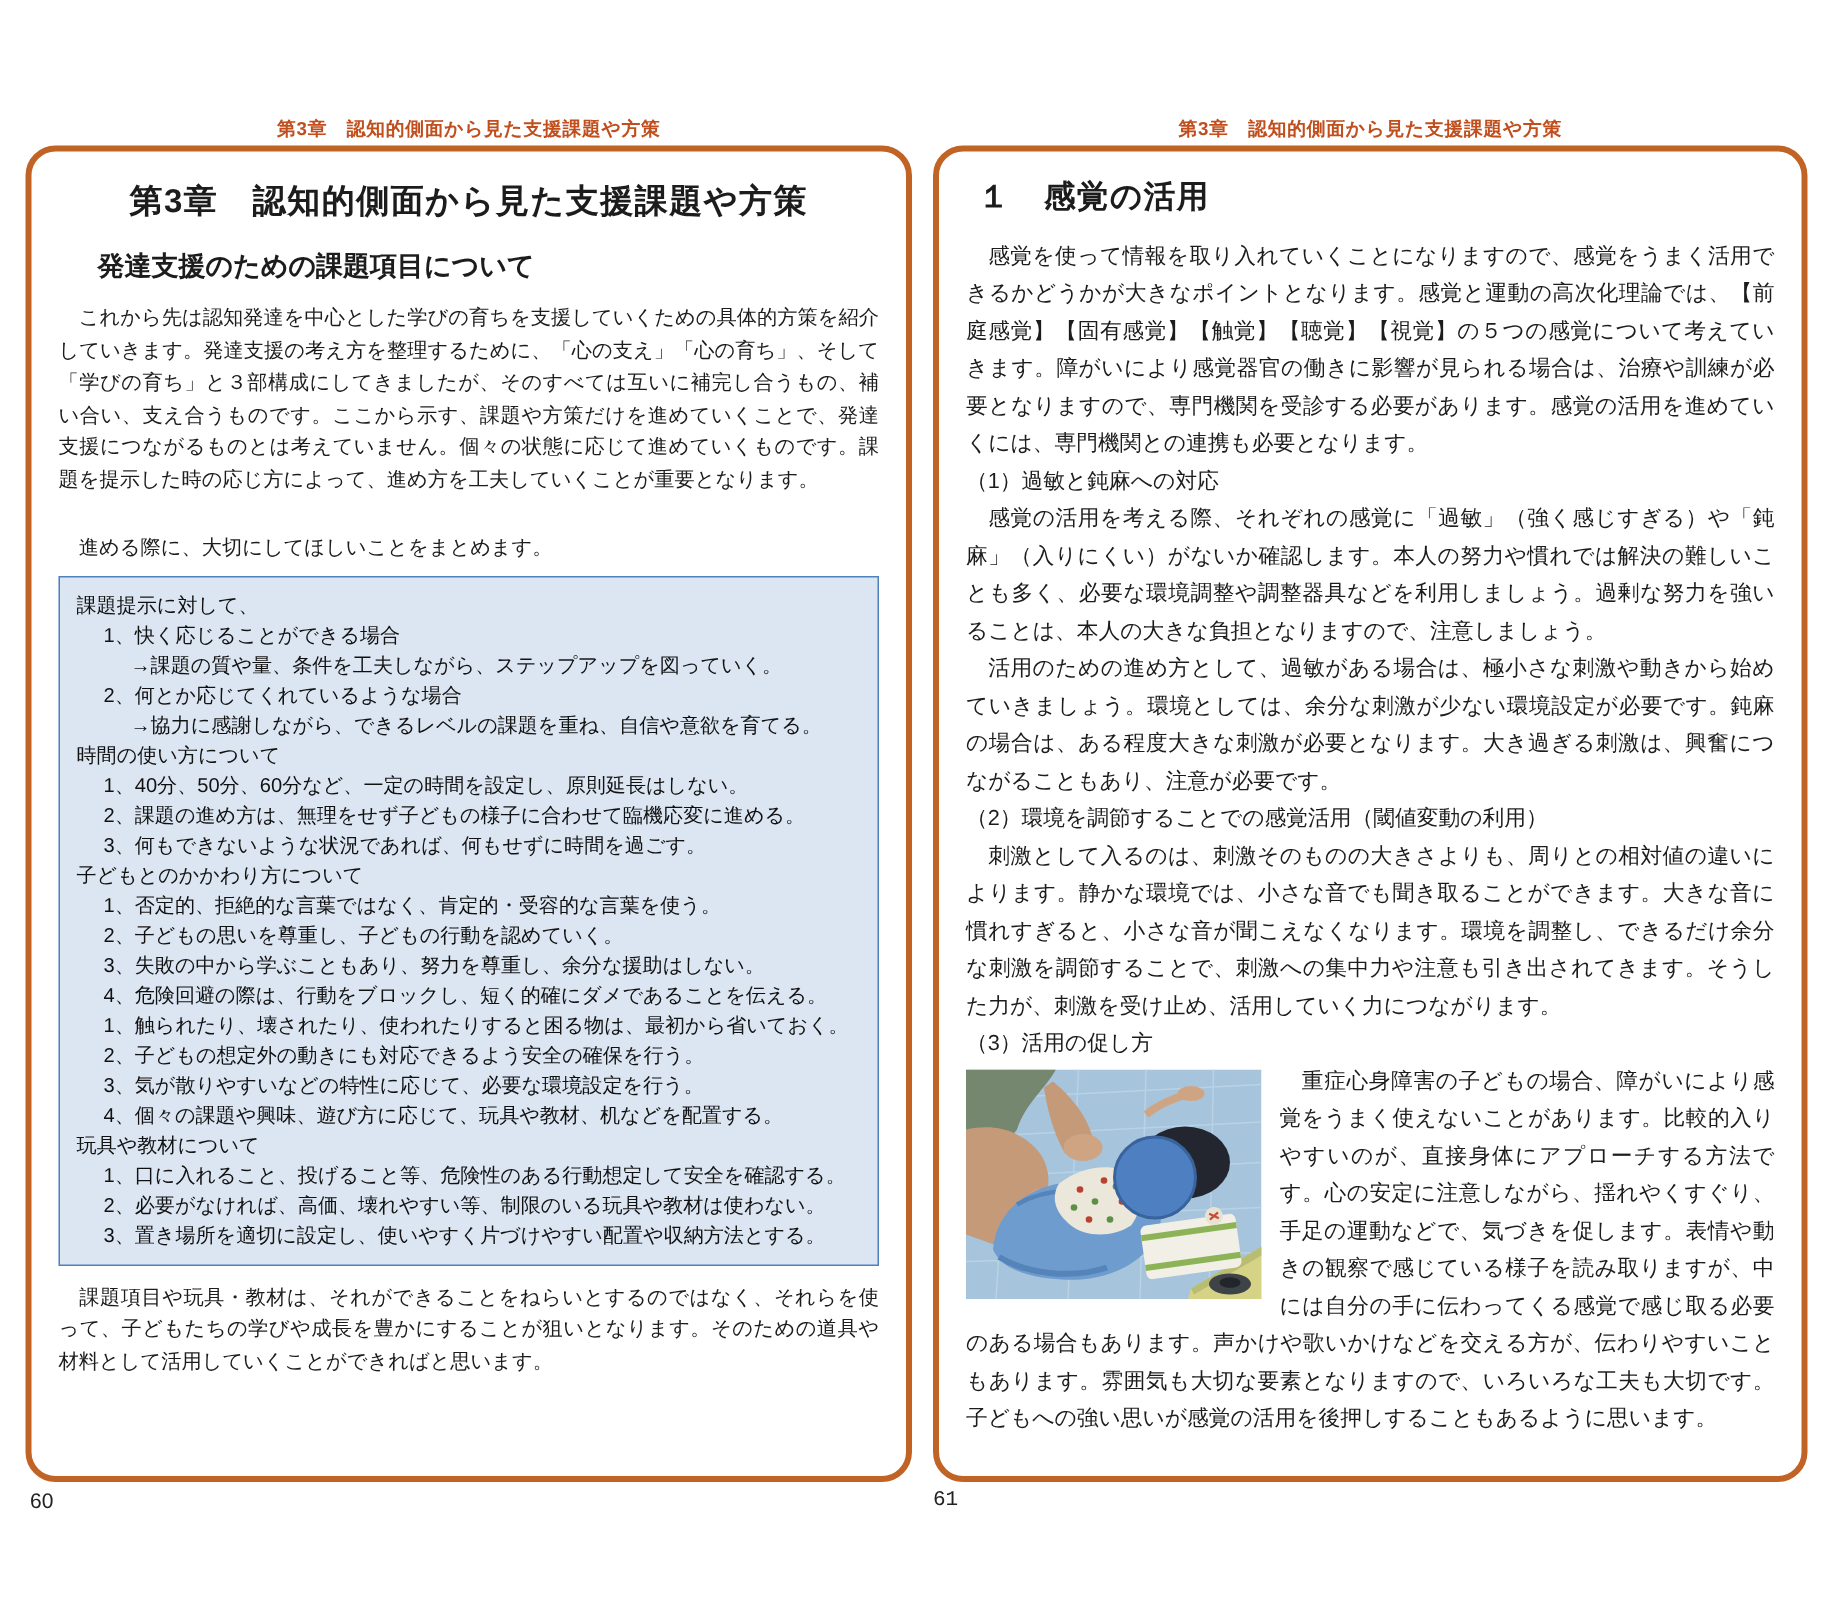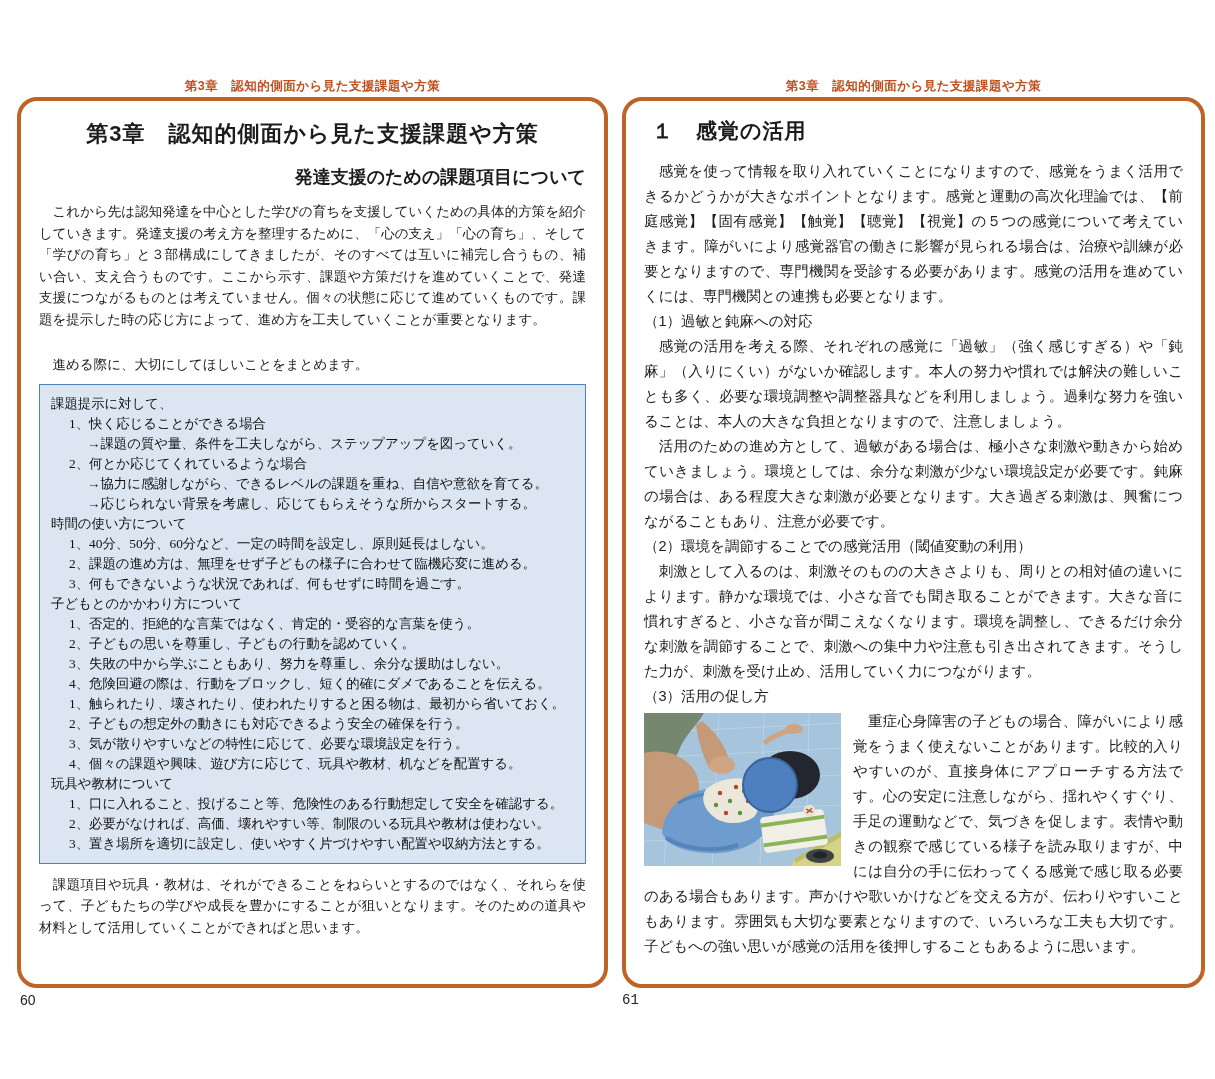--- a/index.html
+++ b/index.html
@@ -27,33 +27,33 @@
   .page-num { position:absolute; top:992px; font-size:14px; color:#222; }
   .pn-left  { left:20px; }
   .pn-right { left:622px; width:580px; text-align:left;font-family:Liberation Mono, monospace; }
 
   
   .l-title {
     font-size:22px; font-weight:bold; text-align:center;
     margin-top:6px; margin-bottom:16px; letter-spacing:1px;
   }
   .l-subtitle {
-    font-size:18px; font-weight:bold; margin-left:26px; margin-bottom:12px;text-align:right;
+    font-size:18px; font-weight:bold; margin-left:26px; margin-bottom:12px;
   }
   .l-body {
     font-size:13.5px; line-height:21.5px; text-align:justify;
   }
   .l-intro2 { margin-bottom:8px;margin-top:24px; }
   .task-box {
     background:#dce6f2; border:1.5px solid #4f81bd;
     padding:9px 8px 9px 8px; margin-bottom:10px;
     font-size:13.4px; line-height:20px; color:#111;
   }
   .box-line.indent-0 { padding-left:3px; }
-  .box-line.indent-1 { padding-left:21px;font-family:Liberation Serif, serif; }
+  .box-line.indent-1 { padding-left:21px; }
   .box-line.indent-2 { padding-left:39px; }
 
   
   .r-title {
     font-size:21px; font-weight:bold; margin:4px 0 14px 8px; letter-spacing:1px;
   }
   .r-body { font-size:14.5px; line-height:25px; text-align:justify; }
   .r-para, .r-heading { text-align:justify; }
 
   .photo-wrap {
@@ -74,21 +74,20 @@
   <div class="l-subtitle">発達支援のための課題項目について</div>
   <div class="l-body">
     <div class="l-intro">　これから先は認知発達を中心とした学びの育ちを支援していくための具体的方策を紹介していきます。発達支援の考え方を整理するために、「心の支え」「心の育ち」、そして「学びの育ち」と３部構成にしてきましたが、そのすべては互いに補完し合うもの、補い合い、支え合うものです。ここから示す、課題や方策だけを進めていくことで、発達支援につながるものとは考えていません。個々の状態に応じて進めていくものです。課題を提示した時の応じ方によって、進め方を工夫していくことが重要となります。</div>
     <div class="l-intro2">　進める際に、大切にしてほしいことをまとめます。</div>
     <div class="task-box">
         <div class="box-line indent-0">課題提示に対して、</div>
         <div class="box-line indent-1">1、快く応じることができる場合</div>
         <div class="box-line indent-2">→課題の質や量、条件を工夫しながら、ステップアップを図っていく。</div>
         <div class="box-line indent-1">2、何とか応じてくれているような場合</div>
         <div class="box-line indent-2">→協力に感謝しながら、できるレベルの課題を重ね、自信や意欲を育てる。</div>
-        <div class="box-line indent-2">→応じられない背景を考慮し、応じてもらえそうな所からスタートする。</div>
         <div class="box-line indent-0">時間の使い方について</div>
         <div class="box-line indent-1">1、40分、50分、60分など、一定の時間を設定し、原則延長はしない。</div>
         <div class="box-line indent-1">2、課題の進め方は、無理をせず子どもの様子に合わせて臨機応変に進める。</div>
         <div class="box-line indent-1">3、何もできないような状況であれば、何もせずに時間を過ごす。</div>
         <div class="box-line indent-0">子どもとのかかわり方について</div>
         <div class="box-line indent-1">1、否定的、拒絶的な言葉ではなく、肯定的・受容的な言葉を使う。</div>
         <div class="box-line indent-1">2、子どもの思いを尊重し、子どもの行動を認めていく。</div>
         <div class="box-line indent-1">3、失敗の中から学ぶこともあり、努力を尊重し、余分な援助はしない。</div>
         <div class="box-line indent-1">4、危険回避の際は、行動をブロックし、短く的確にダメであることを伝える。</div>
         <div class="box-line indent-1">1、触られたり、壊されたり、使われたりすると困る物は、最初から省いておく。</div>

